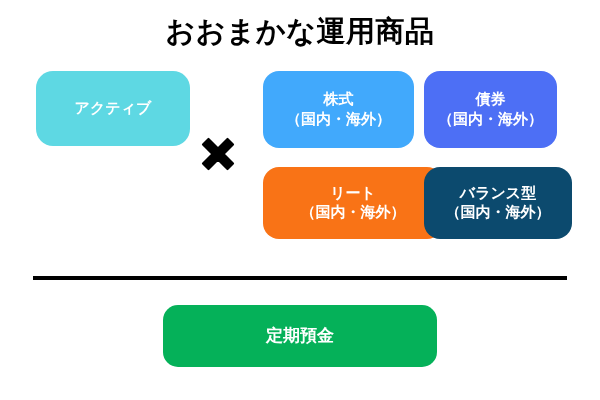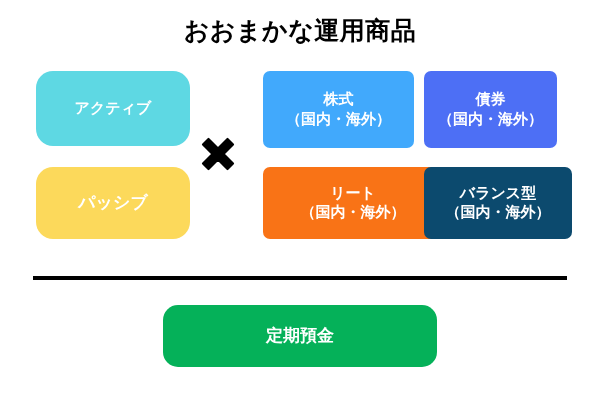--- a/index.html
+++ b/index.html
@@ -21,32 +21,32 @@
     background: #ffffff;
   }
 
   
   .title {
     position: absolute;
     left: 0;
     top: 14px;
     width: 600px;
     text-align: center;
-    font-size: 25px;
+    font-size: 29px;
     line-height: 34px;
     font-weight: 700;
     color: #000000;
     letter-spacing: 0.5px;
     white-space: nowrap;
   }
 
   
   .box {
     position: absolute;
-    border-radius: 7px;
+    border-radius: 16px;
     color: #ffffff;
     font-weight: 700;
     display: flex;
     flex-direction: column;
     align-items: center;
     justify-content: center;
     text-align: center;
     box-sizing: border-box;
     line-height: 1.28;
   }
@@ -149,23 +149,20 @@
 <body>
 
 <div id="canvas">
 
   <div class="title">おおまかな運用商品</div>
 
   <div class="box box-active">
     <span class="l1">アクティブ</span>
   </div>
 
-  <div class="box box-passive">
-    <span class="l1">パッシブ</span>
-  </div>
 
   <div class="times">
     <svg width="34" height="34" viewBox="0 0 34 34" aria-hidden="true">
       <path d="M7.5 2.0 L17 11.5 L26.5 2.0 L32 7.5 L22.5 17 L32 26.5 L26.5 32 L17 22.5 L7.5 32 L2 26.5 L11.5 17 L2 7.5 Z" fill="#000000" stroke="#000000" stroke-width="2.2" stroke-linejoin="round"></path>
     </svg>
   </div>
 
   <div class="box box-stock">
     <span class="l1">株式</span>
     <span class="l2">（国内・海外）</span>

